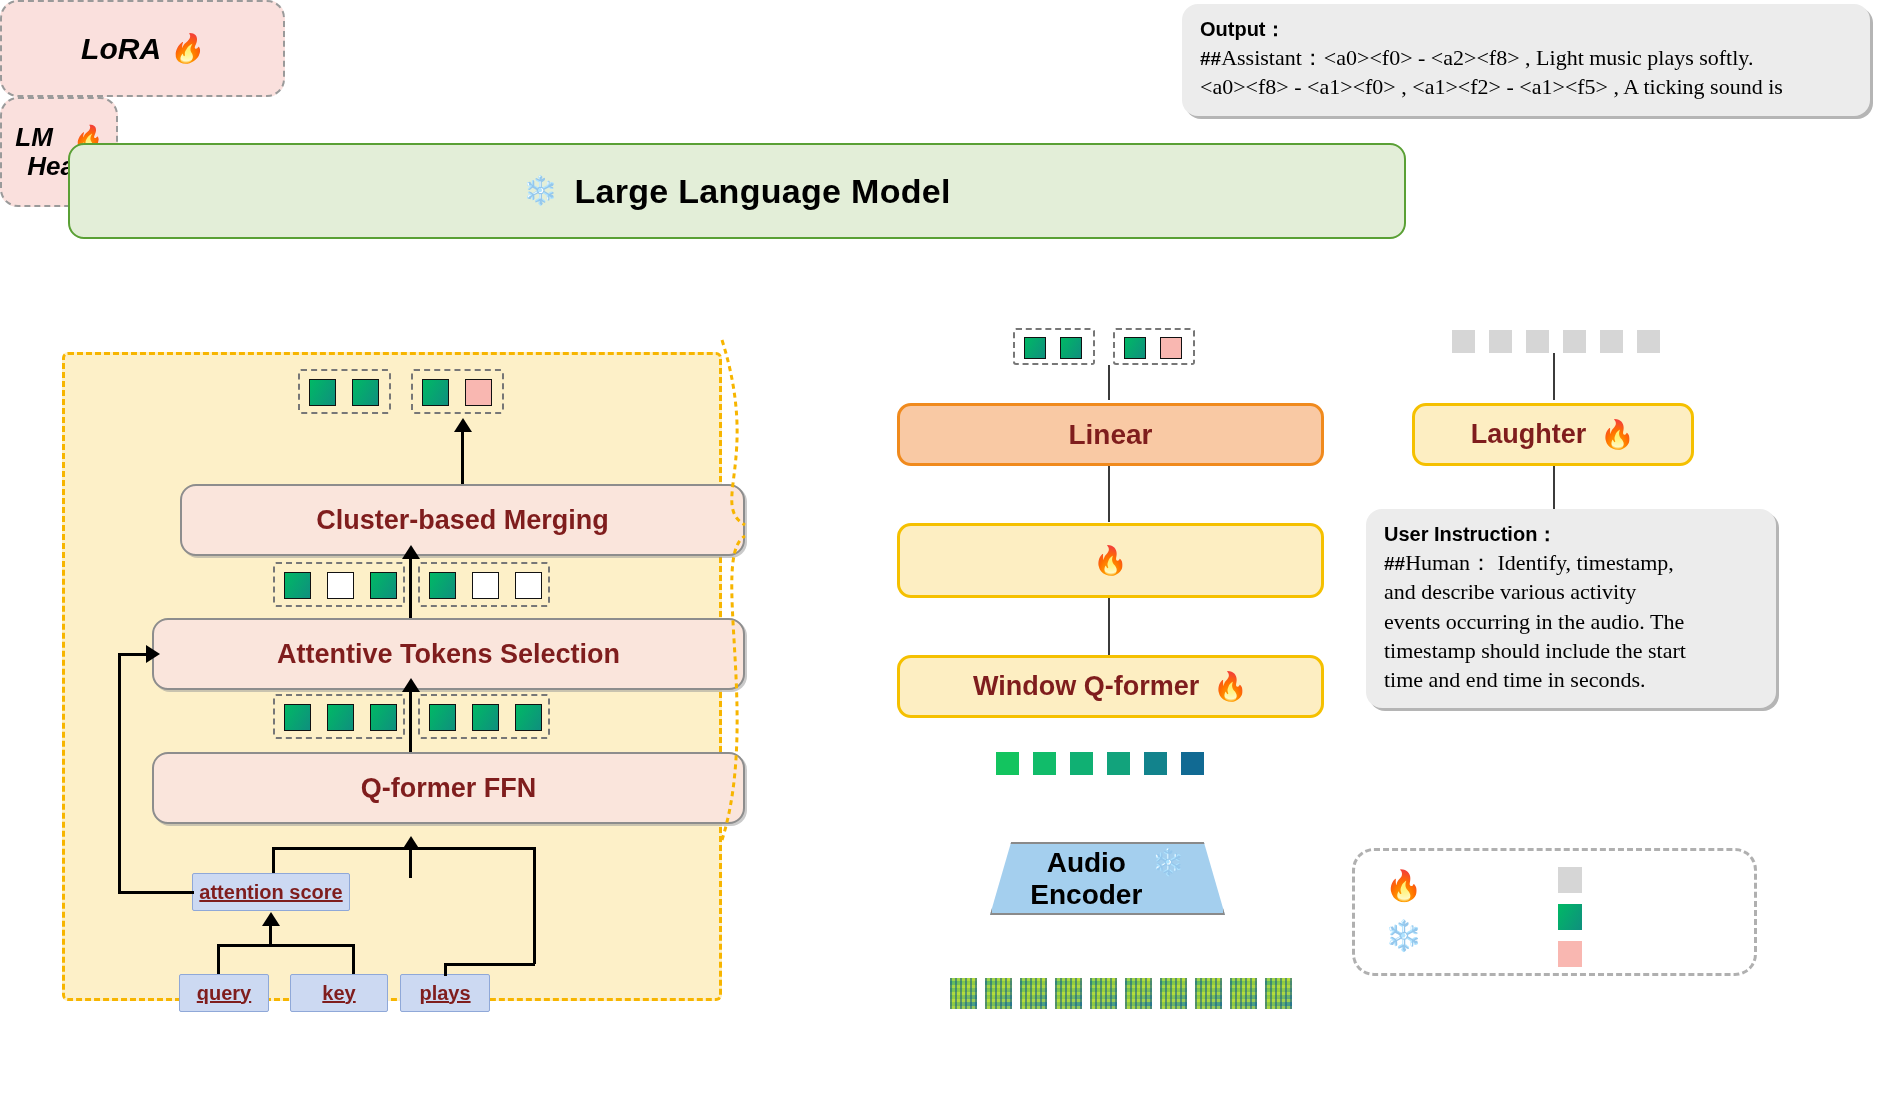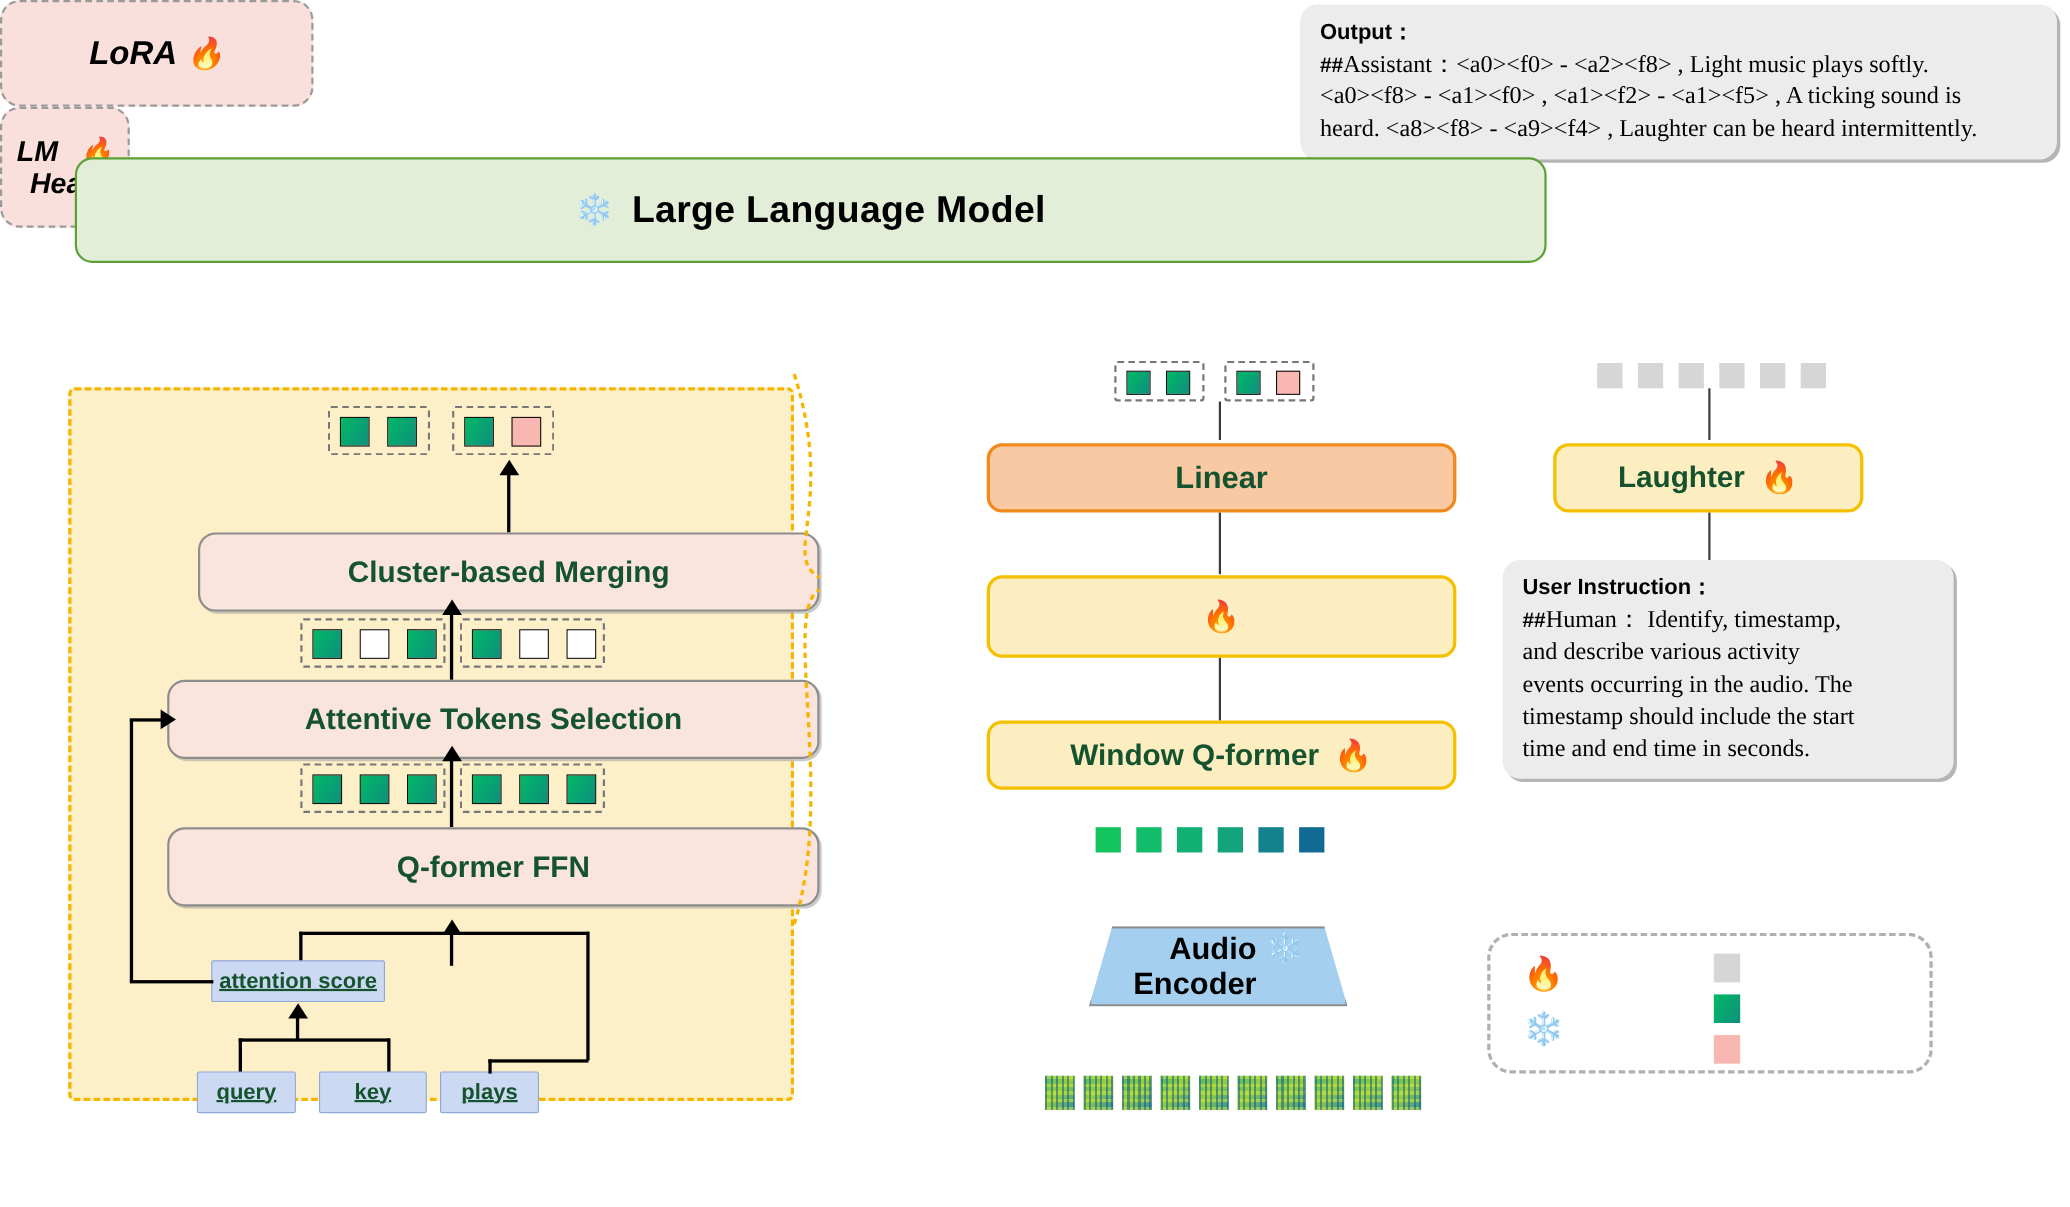--- a/index.html
+++ b/index.html
@@ -18,21 +18,21 @@
   .abs { position: absolute; }
 
   
   .rbox {
     position: absolute;
     display: flex;
     align-items: center;
     justify-content: center;
     text-align: center;
     font-weight: bold;
-    color: #14532d;
+    color: #7f1d1d;
     border-radius: 14px;
   }
 
   
   .bubble {
     position: absolute;
     background: #ececec;
     border-radius: 16px;
     padding: 12px 16px 14px 18px;
     color: #000;
@@ -118,21 +118,21 @@
     gap: 14px;
   }
   #audio-encoder-shape {
     position: absolute;
     background: #a4cfee;
     border: 2px solid #8a8a8a;
     clip-path: polygon(9% 0%, 91% 0%, 100% 100%, 0% 100%);
     display: flex; align-items: center; justify-content: center;
   }
   #audio-encoder-label {
-    font-size: 28px; font-weight: bold; text-align: right; line-height: 1.15;
+    font-size: 28px; font-weight: bold; text-align: center; line-height: 1.15;
     display: flex; align-items: center; gap: 10px;
   }
 
   
   .tok {
     position: absolute;
     border: 1.5px solid #111;
   }
   .tok.green { background: linear-gradient(120deg,#00b965 0%, #0f8f7e 100%); }
   .tok.white { background: #ffffff; }
@@ -183,21 +183,20 @@
 </head>
 <body>
 
 <div id="canvas">
 
   <div class="bubble" style="left:1182px; top:4px; width:688px;">
     <div class="hdr">Output：</div>
     <div class="body">
       <span class="hash">##</span><span>Assistant：&lt;a0&gt;&lt;f0&gt; - &lt;a2&gt;&lt;f8&gt; , Light music plays softly.</span><br>
       <span>&lt;a0&gt;&lt;f8&gt; - &lt;a1&gt;&lt;f0&gt; , &lt;a1&gt;&lt;f2&gt; - &lt;a1&gt;&lt;f5&gt; , A ticking sound is</span><br>
-      <span>heard. &lt;a8&gt;&lt;f8&gt; - &lt;a9&gt;&lt;f4&gt; , Laughter can be heard intermittently.</span>
     </div>
   </div>
 
   <div class="pinkdash" style="left:5px; top:102px; width:285px; height:97px;">
     <span>LoRA</span>
     <span class="emoji">🔥</span>
   </div>
 
   <div id="llm-bar" class="abs" style="left:68px; top:143px; width:1338px; height:96px;">
     <span class="emoji">❄️</span>

